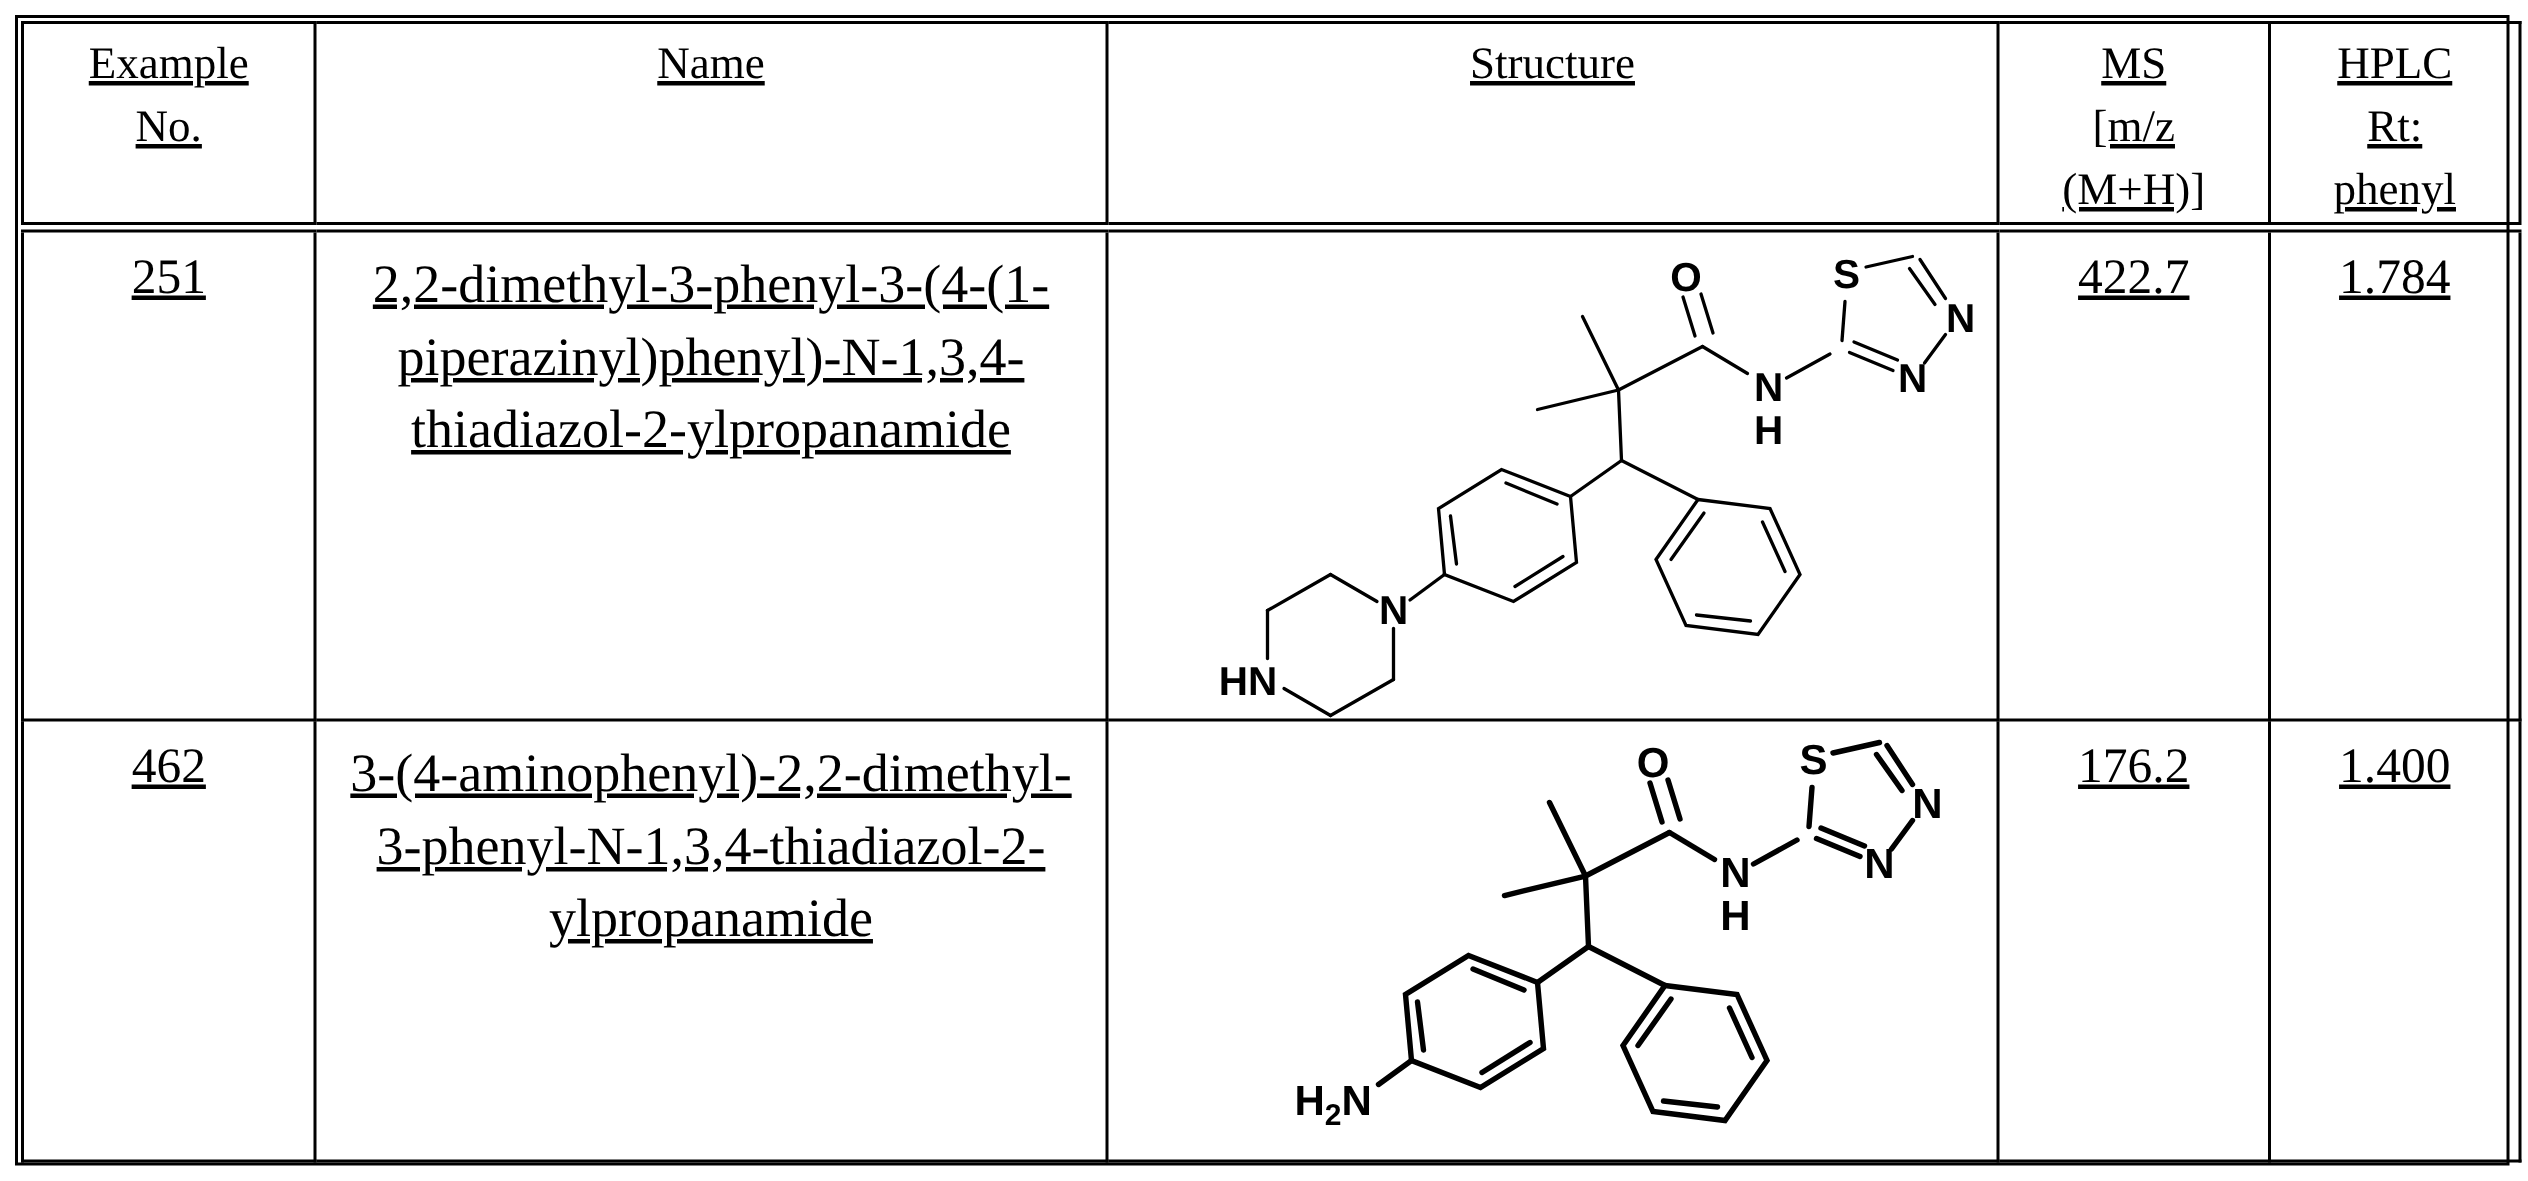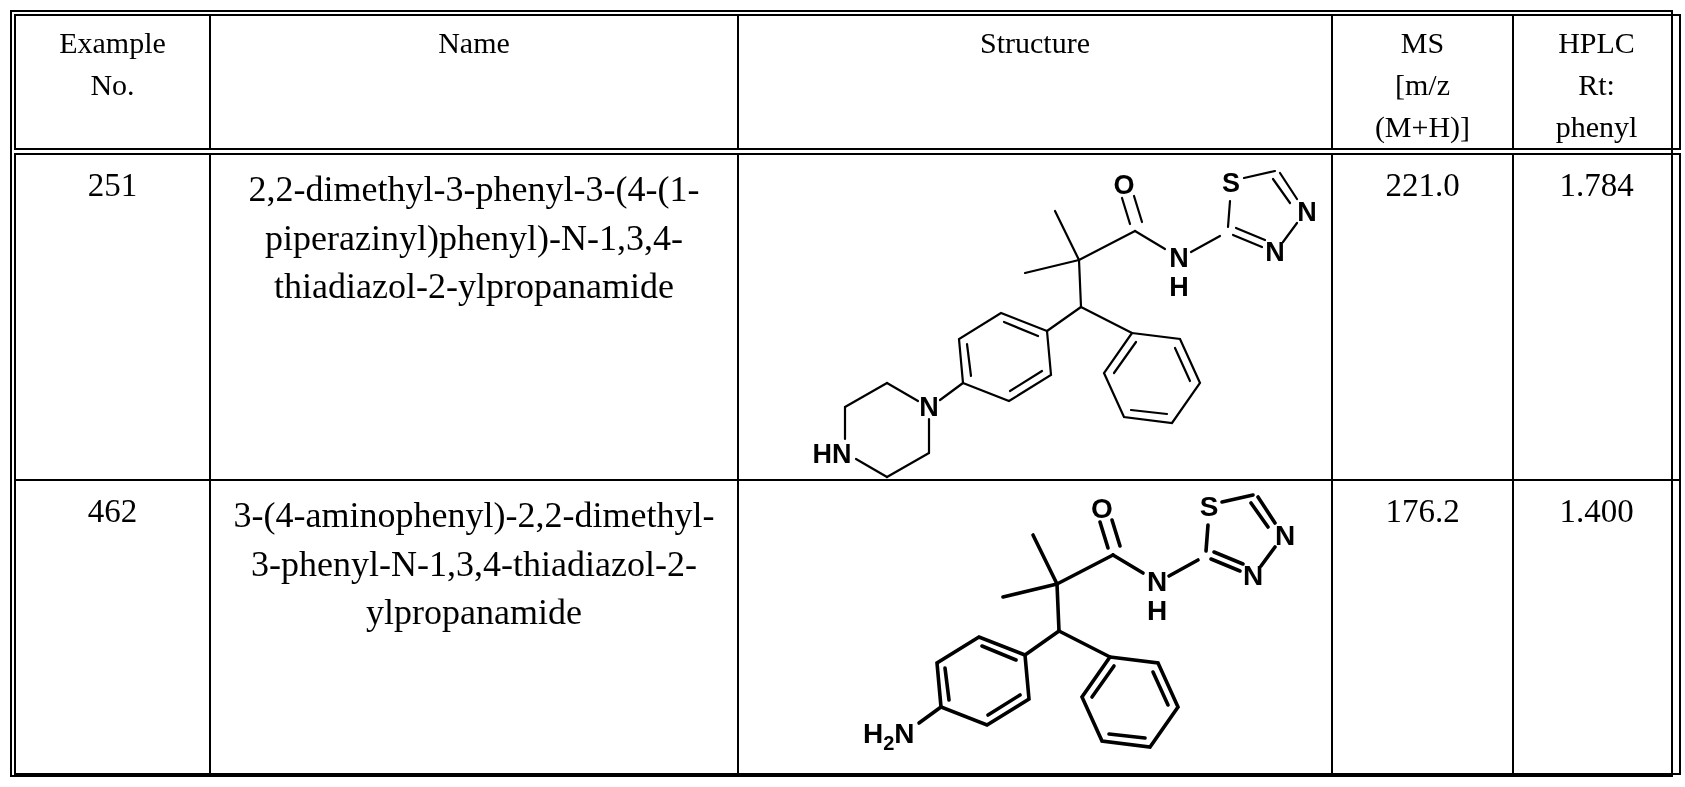--- a/index.html
+++ b/index.html
@@ -18,20 +18,21 @@
     width: 1663px;
     border: 2px solid #000;
     padding: 2px 2px 0 2px; 
     box-sizing: border-box;
     background: #fff;
   }
   table.compound-table {
     border-collapse: collapse;
     table-layout: fixed;
     width: 100%;
+    text-decoration: underline;
   }
   .compound-table th, .compound-table td {
     border: 2px solid #000;
     vertical-align: top;
     padding: 0;
     overflow: hidden;
   }
   .compound-table thead th {
     border-bottom: 7px double #000;
     font-weight: normal;
@@ -165,21 +166,21 @@
               <text class="atom mid" x="492" y="37">S</text>
               <text class="atom mid" x="568" y="66">N</text>
               <text class="atom mid" x="536" y="106">N</text>
               <text class="atom mid" x="440" y="112">N</text>
               <text class="atom mid" x="440" y="141">H</text>
               <text class="atom mid" x="190" y="261">N</text>
               <text class="atom mid" x="93" y="308">HN</text>
             </g>
           </svg>
         </td>
-        <td class="cell-text">221.0</td>
+        <td class="cell-text">422.7</td>
         <td class="cell-text">1.784</td>
       </tr>
 
       <tr class="row-2">
         <td class="cell-text">462</td>
         <td class="cell-name">3-(4-aminophenyl)-2,2-dimethyl-
 3-phenyl-N-1,3,4-thiadiazol-2-
 ylpropanamide</td>
         <td class="cell-structure">
           <svg class="thick" width="594" height="290" viewBox="0 0 594 290">

